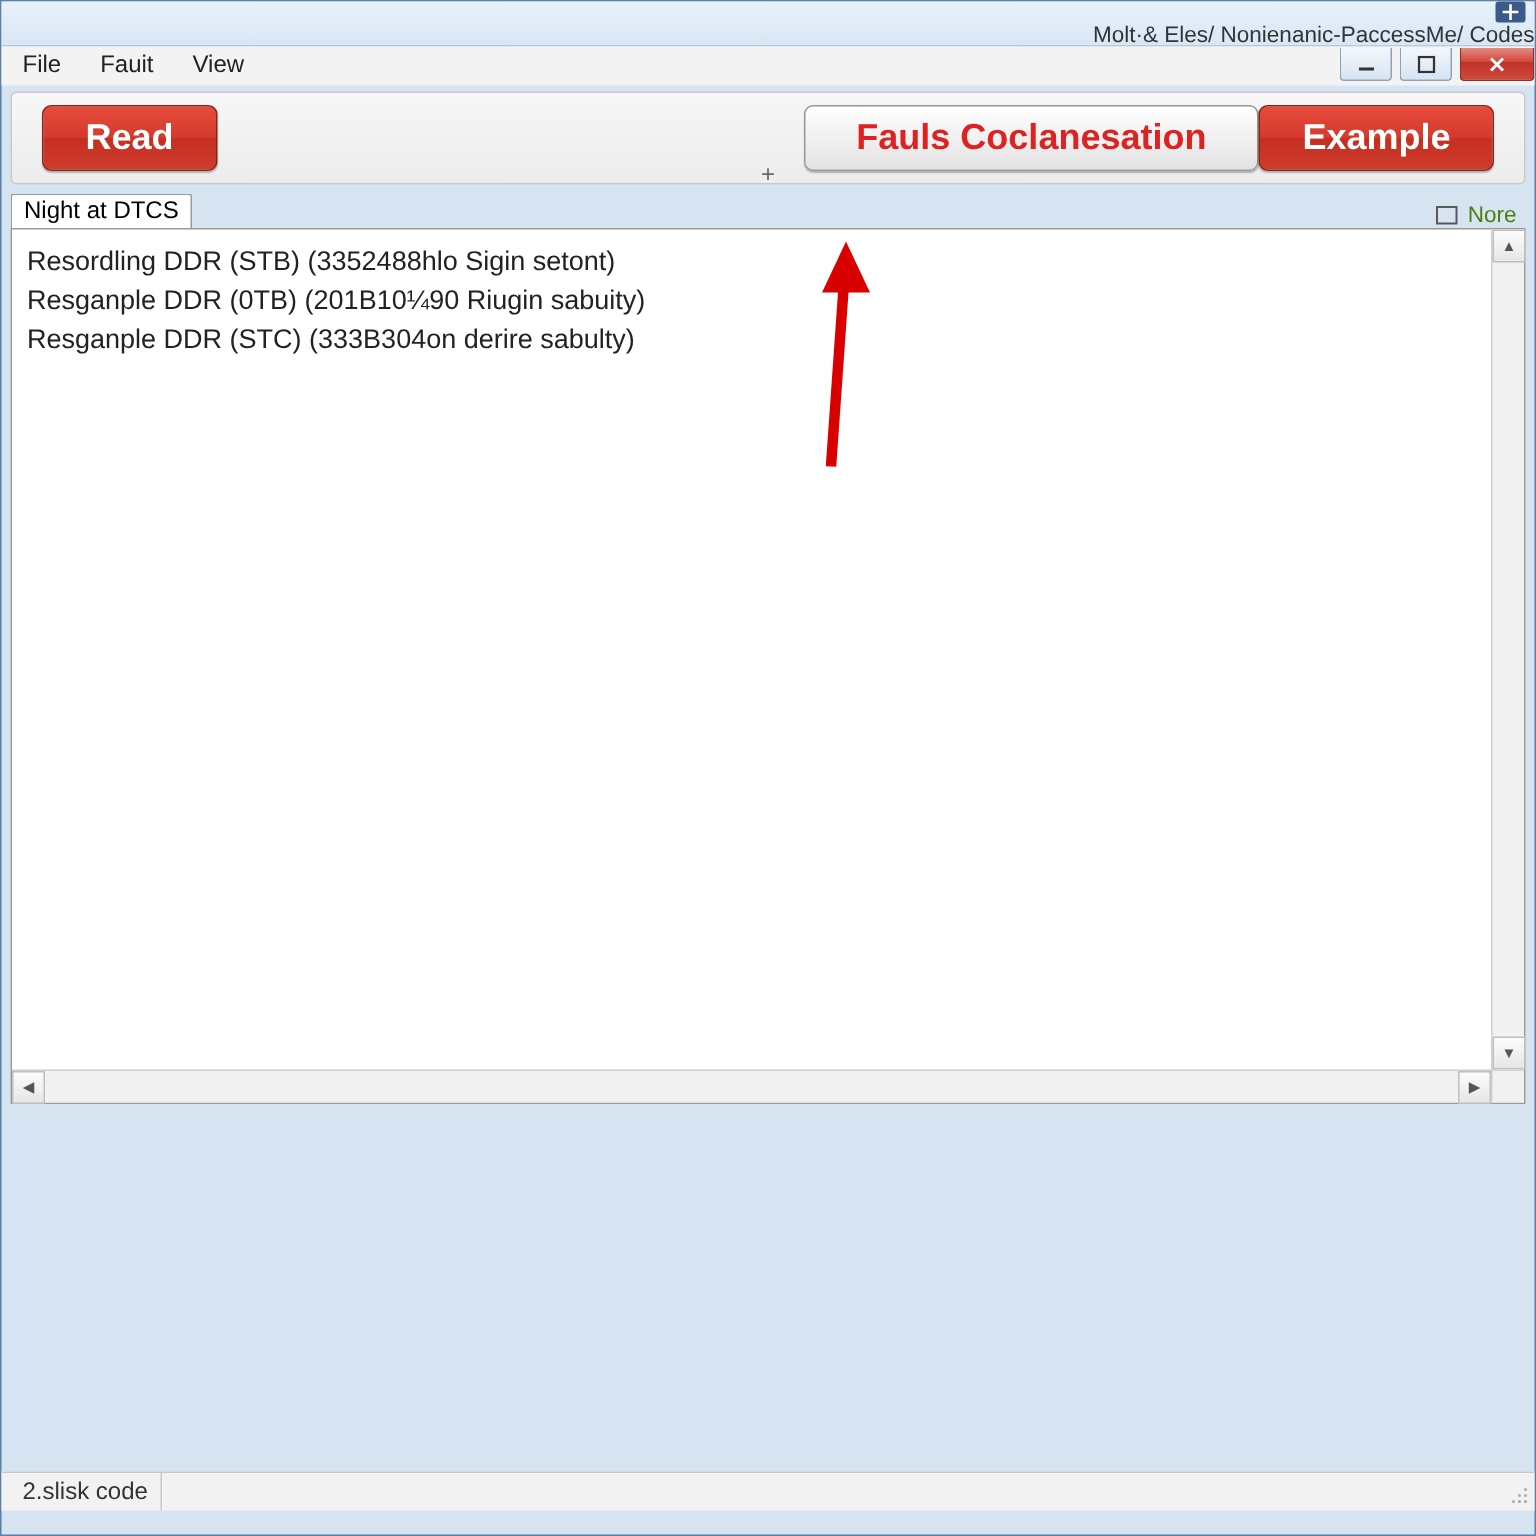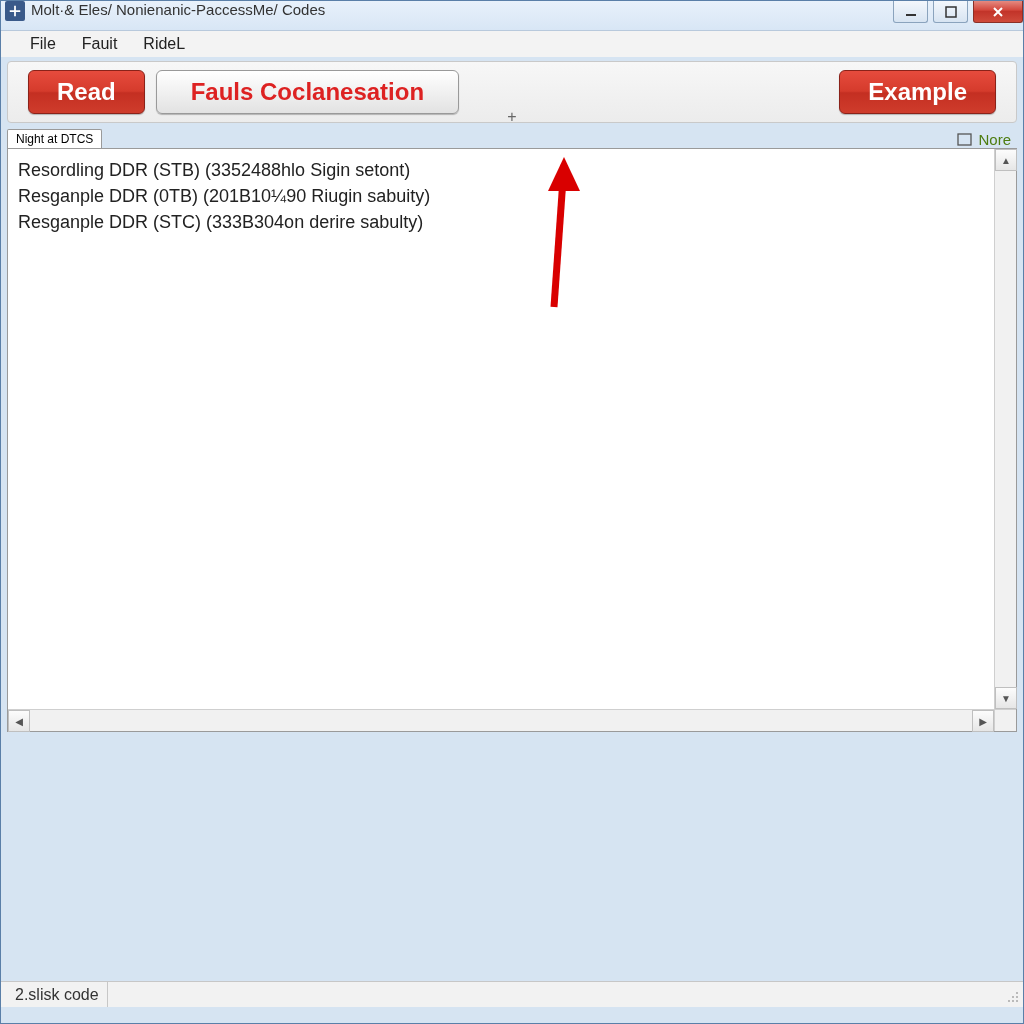--- a/index.html
+++ b/index.html
@@ -13,22 +13,23 @@
     
     .window {
       position:absolute; inset:0;
       border:1px solid #5a7fa8;
     }
     
     .titlebar {
       height:30px;
       background:linear-gradient(to bottom,#e8f1fb 0%,#d8e6f5 100%);
       border-bottom:1px solid #b8c9dc;
-      display:flex; align-items:flex-start;
+      display:flex; align-items:flex-end;
       padding-left:4px;
+      flex-direction:column;
     }
     .app-icon {
       width:20px; height:20px;
       background:#3a5a8a;
       border-radius:2px;
       display:flex; align-items:center; justify-content:center;
       margin-right:6px;
     }
     .app-icon svg{width:14px;height:14px;}
     .title-text { color:#333; font-size:15px; flex:1; }
@@ -49,21 +50,21 @@
       border-color:#8a3028;
       color:#fff;
     }
     .win-btn.close svg{width:14px;height:14px;}
     .win-btn svg{width:14px;height:12px;}
     
     .menubar {
       height:26px;
       background:#f3f3f3;
       display:flex; align-items:center;
-      padding:0 21px;
+      padding:0 6px;
       gap:10px;
       font-size:16px;
     }
     .menu-item { padding:2px 8px; color:#222;}
     
     .toolbar {
       height:62px;
       background:linear-gradient(to bottom,#f7f7f7,#ececec);
       border:1px solid #c9c9c9;
       border-radius:4px;
@@ -86,42 +87,42 @@
     .btn.red {
       background:linear-gradient(to bottom,#e64b3d 0%,#d53b2c 48%,#c42f22 52%,#cf3c2c 100%);
       border-color:#8a2219;
       color:#fff;
     }
     .btn.center-btn {
       color:#d22;
       padding:0 34px;
     }
     .tb-left{flex:0 0 auto;border-radius:16px;}
-    .tb-center{flex:1; display:flex; justify-content:flex-start;padding-left:11px;}
+    .tb-center{flex:1; display:flex; justify-content:flex-end;}
     .tb-right{flex:0 0 auto;}
     .plus-add{
       position:absolute;
       left:50%; transform:translateX(-50%);
       bottom:-4px;
       font-size:16px; color:#666;
     }
     
     .tabstrip{
       margin:6px 6px 0 6px;
       display:flex; align-items:flex-end; justify-content:space-between;
       font-size:15px;
     }
     .tabs-left{display:flex; gap:0;}
     .tab{
       border:1px solid #9a9a9a;
       border-bottom:none;
       padding:2px 8px;
       background:#fff;
       border-radius:2px 2px 0 0;
-      font-size:12px;
+      font-size:16px;
     }
     .tab-right{
       display:flex; align-items:center; gap:6px;
       color:#4d7c0f;
       padding-right:6px;
     }
     .tab-right svg{width:15px;height:13px;}
     
     .content-wrap{
       margin:0 6px 6px 6px;
@@ -234,21 +235,21 @@
         <svg viewBox="0 0 14 14">
             <path d="M3 3l8 8M11 3l-8 8" stroke="#fff" stroke-width="2"></path>
           </svg>
       </div>
     </div>
   </div>
 
   <div class="menubar">
     <div class="menu-item">File</div>
     <div class="menu-item">Fauit</div>
-    <div class="menu-item">RideL</div>
+    <div class="menu-item">View</div>
   </div>
 
   <div class="toolbar">
     <div class="tb-left">
       <div class="btn red">Read</div>
     </div>
     <div class="tb-center">
       <div class="btn center-btn">Fauls Coclanesation</div>
     </div>
     <div class="tb-right">

